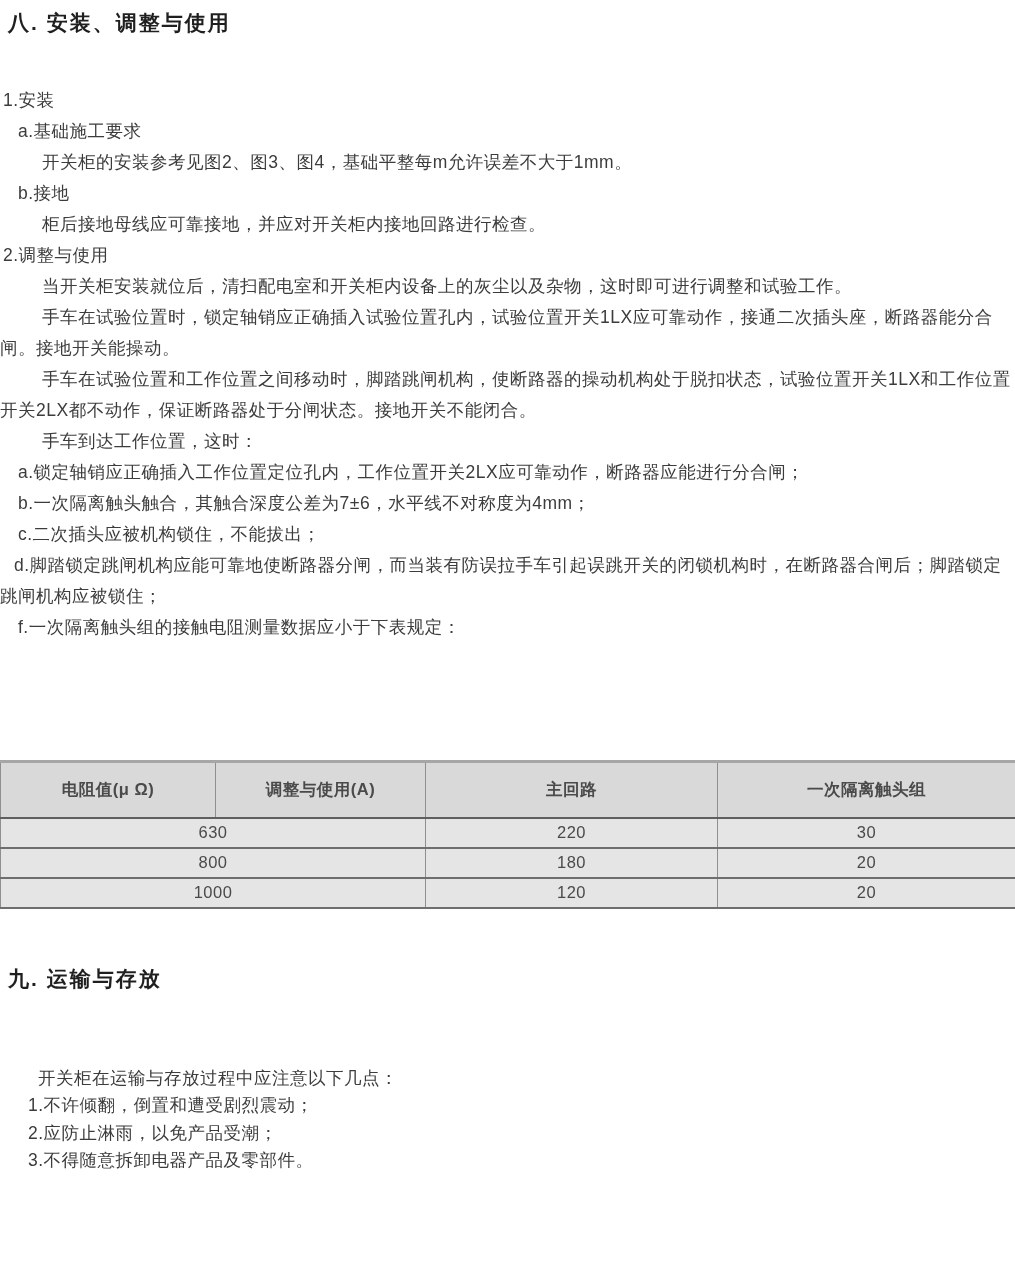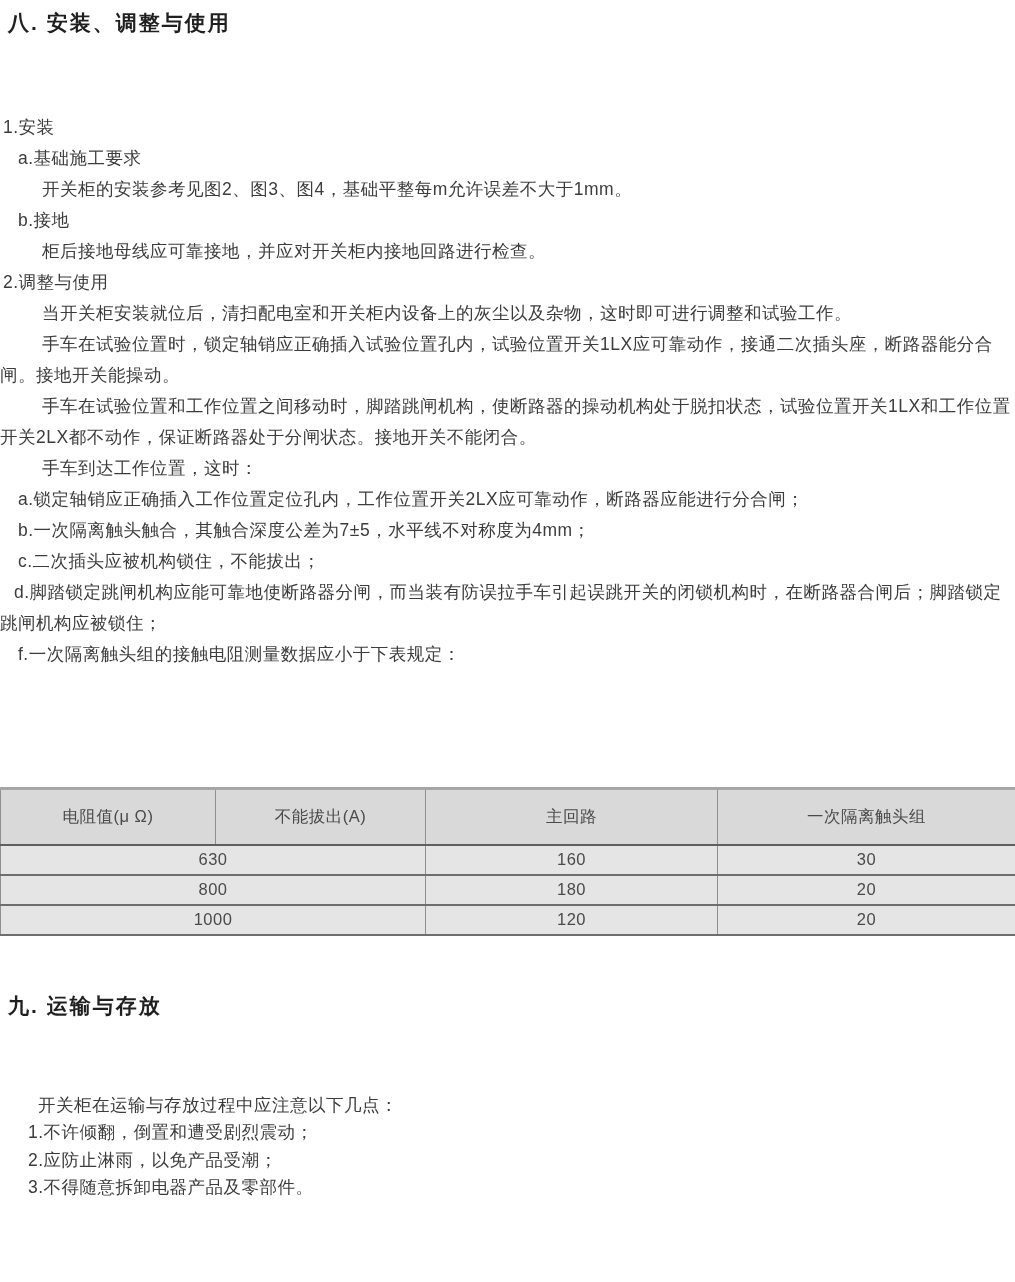--- a/index.html
+++ b/index.html
@@ -15,21 +15,21 @@
   }
   .sec-heading {
     font-size: 21px;
     font-weight: bold;
     color: #1f1f1f;
     letter-spacing: 2px;
     margin-left: 8px;
   }
   .sec8-heading { padding-top: 9px; }
   .sec8-body {
-    margin-top: 75px;
+    margin-top: 48px;
     font-size: 17.5px;
     line-height: 31px;
     letter-spacing: 0.5px;
   }
   .sec8-body p { text-align: left; }
   .ti3  { text-indent: 3px;  }
   .ti14 { text-indent: 14px; }
   .ti18 { text-indent: 18px; }
   .ti42 { text-indent: 42px; }
   .ti28 { text-indent: 28px; }
@@ -44,21 +44,21 @@
     color: #4a4a4a;
     letter-spacing: 0.5px;
   }
   table.res-table col.c1 { width: 215px; }
   table.res-table col.c2 { width: 210px; }
   table.res-table col.c3 { width: 292px; }
   table.res-table col.c4 { width: 298px; }
   table.res-table th {
     background: #d9d9d9;
     height: 56px;
-    font-weight: normal;
+    font-weight: bold;
     text-align: center;
     vertical-align: middle;
     border-top: 3px solid #a6a6a6;
     border-bottom: 2px solid #5f5f5f;
     border-left: 1px solid #8f8f8f;
     border-right: 1px solid #8f8f8f;
   }
   table.res-table td {
     height: 30px;
     text-align: center;
@@ -93,45 +93,45 @@
     <p class="ti18">a.基础施工要求</p>
     <p class="ti42">开关柜的安装参考见图2、图3、图4，基础平整每m允许误差不大于1mm。</p>
     <p class="ti18">b.接地</p>
     <p class="ti42">柜后接地母线应可靠接地，并应对开关柜内接地回路进行检查。</p>
     <p class="ti3">2.调整与使用</p>
     <p class="ti42">当开关柜安装就位后，清扫配电室和开关柜内设备上的灰尘以及杂物，这时即可进行调整和试验工作。</p>
     <p class="ti42">手车在试验位置时，锁定轴销应正确插入试验位置孔内，试验位置开关1LX应可靠动作，接通二次插头座，断路器能分合闸。接地开关能操动。</p>
     <p class="ti42">手车在试验位置和工作位置之间移动时，脚踏跳闸机构，使断路器的操动机构处于脱扣状态，试验位置开关1LX和工作位置开关2LX都不动作，保证断路器处于分闸状态。接地开关不能闭合。</p>
     <p class="ti42">手车到达工作位置，这时：</p>
     <p class="ti18">a.锁定轴销应正确插入工作位置定位孔内，工作位置开关2LX应可靠动作，断路器应能进行分合闸；</p>
-    <p class="ti18">b.一次隔离触头触合，其触合深度公差为7±5，水平线不对称度为4mm；</p>
+    <p class="ti18">b.一次隔离触头触合，其触合深度公差为7±6，水平线不对称度为4mm；</p>
     <p class="ti18">c.二次插头应被机构锁住，不能拔出；</p>
     <p class="ti14">d.脚踏锁定跳闸机构应能可靠地使断路器分闸，而当装有防误拉手车引起误跳开关的闭锁机构时，在断路器合闸后；脚踏锁定跳闸机构应被锁住；</p>
     <p class="ti18">f.一次隔离触头组的接触电阻测量数据应小于下表规定：</p>
   </div>
 
   <table class="res-table">
     <colgroup>
         <col class="c1">
         <col class="c2">
         <col class="c3">
         <col class="c4">
       </colgroup>
     <thead>
       <tr>
         <th>电阻值(μ Ω)</th>
-        <th>不能拔出(A)</th>
+        <th>调整与使用(A)</th>
         <th>主回路</th>
         <th>一次隔离触头组</th>
       </tr>
     </thead>
     <tbody>
       <tr>
         <td colspan="2">630</td>
-        <td>160</td>
+        <td>220</td>
         <td>30</td>
       </tr>
       <tr>
         <td colspan="2">800</td>
         <td>180</td>
         <td>20</td>
       </tr>
       <tr>
         <td colspan="2">1000</td>
         <td>120</td>

